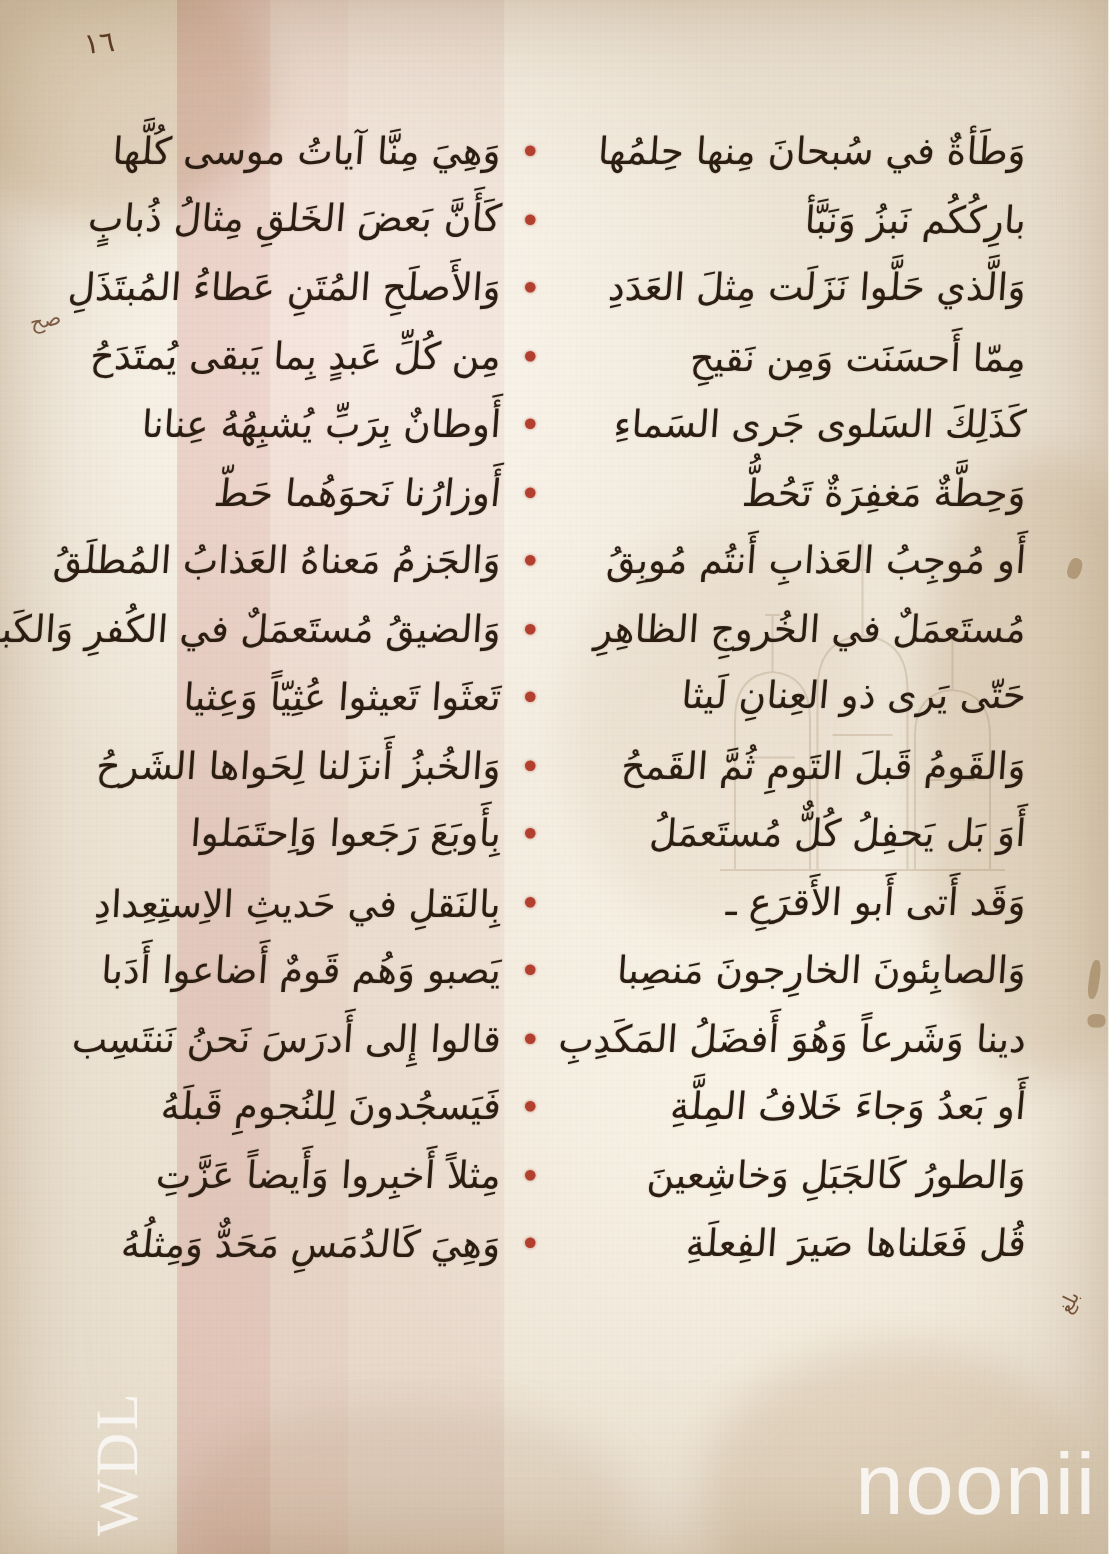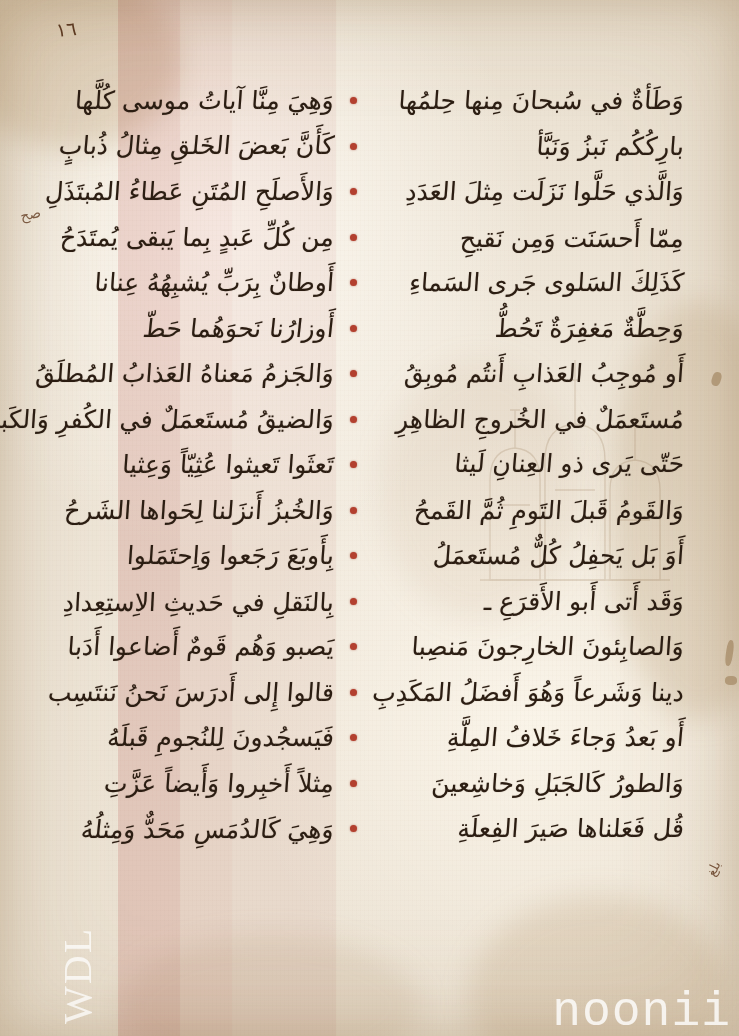--- a/index.html
+++ b/index.html
@@ -94,24 +94,24 @@
     transform: rotate(-90deg);
     color: rgba(255,255,255,0.72);
     font-size: 40px;
     letter-spacing: 2px;
     font-family: "Liberation Serif", serif;
     line-height: 60px;
   }
   .wm-bottom {
     position: absolute;
     right: 8px;
-    bottom: 0;
+    bottom: 17px;
     color: rgba(255,255,255,0.80);
-    font-size: 48px;
-    font-family: Liberation Mono, monospace;
+    font-size: 58px;
+    font-family: Liberation Sans, sans-serif;
     letter-spacing: 1px;
     line-height: 1;
   }
 
   
   .folio-number {
     position: absolute;
     left: 56px;
     top: 18px;
     font-family: "DejaVu Sans", sans-serif;

